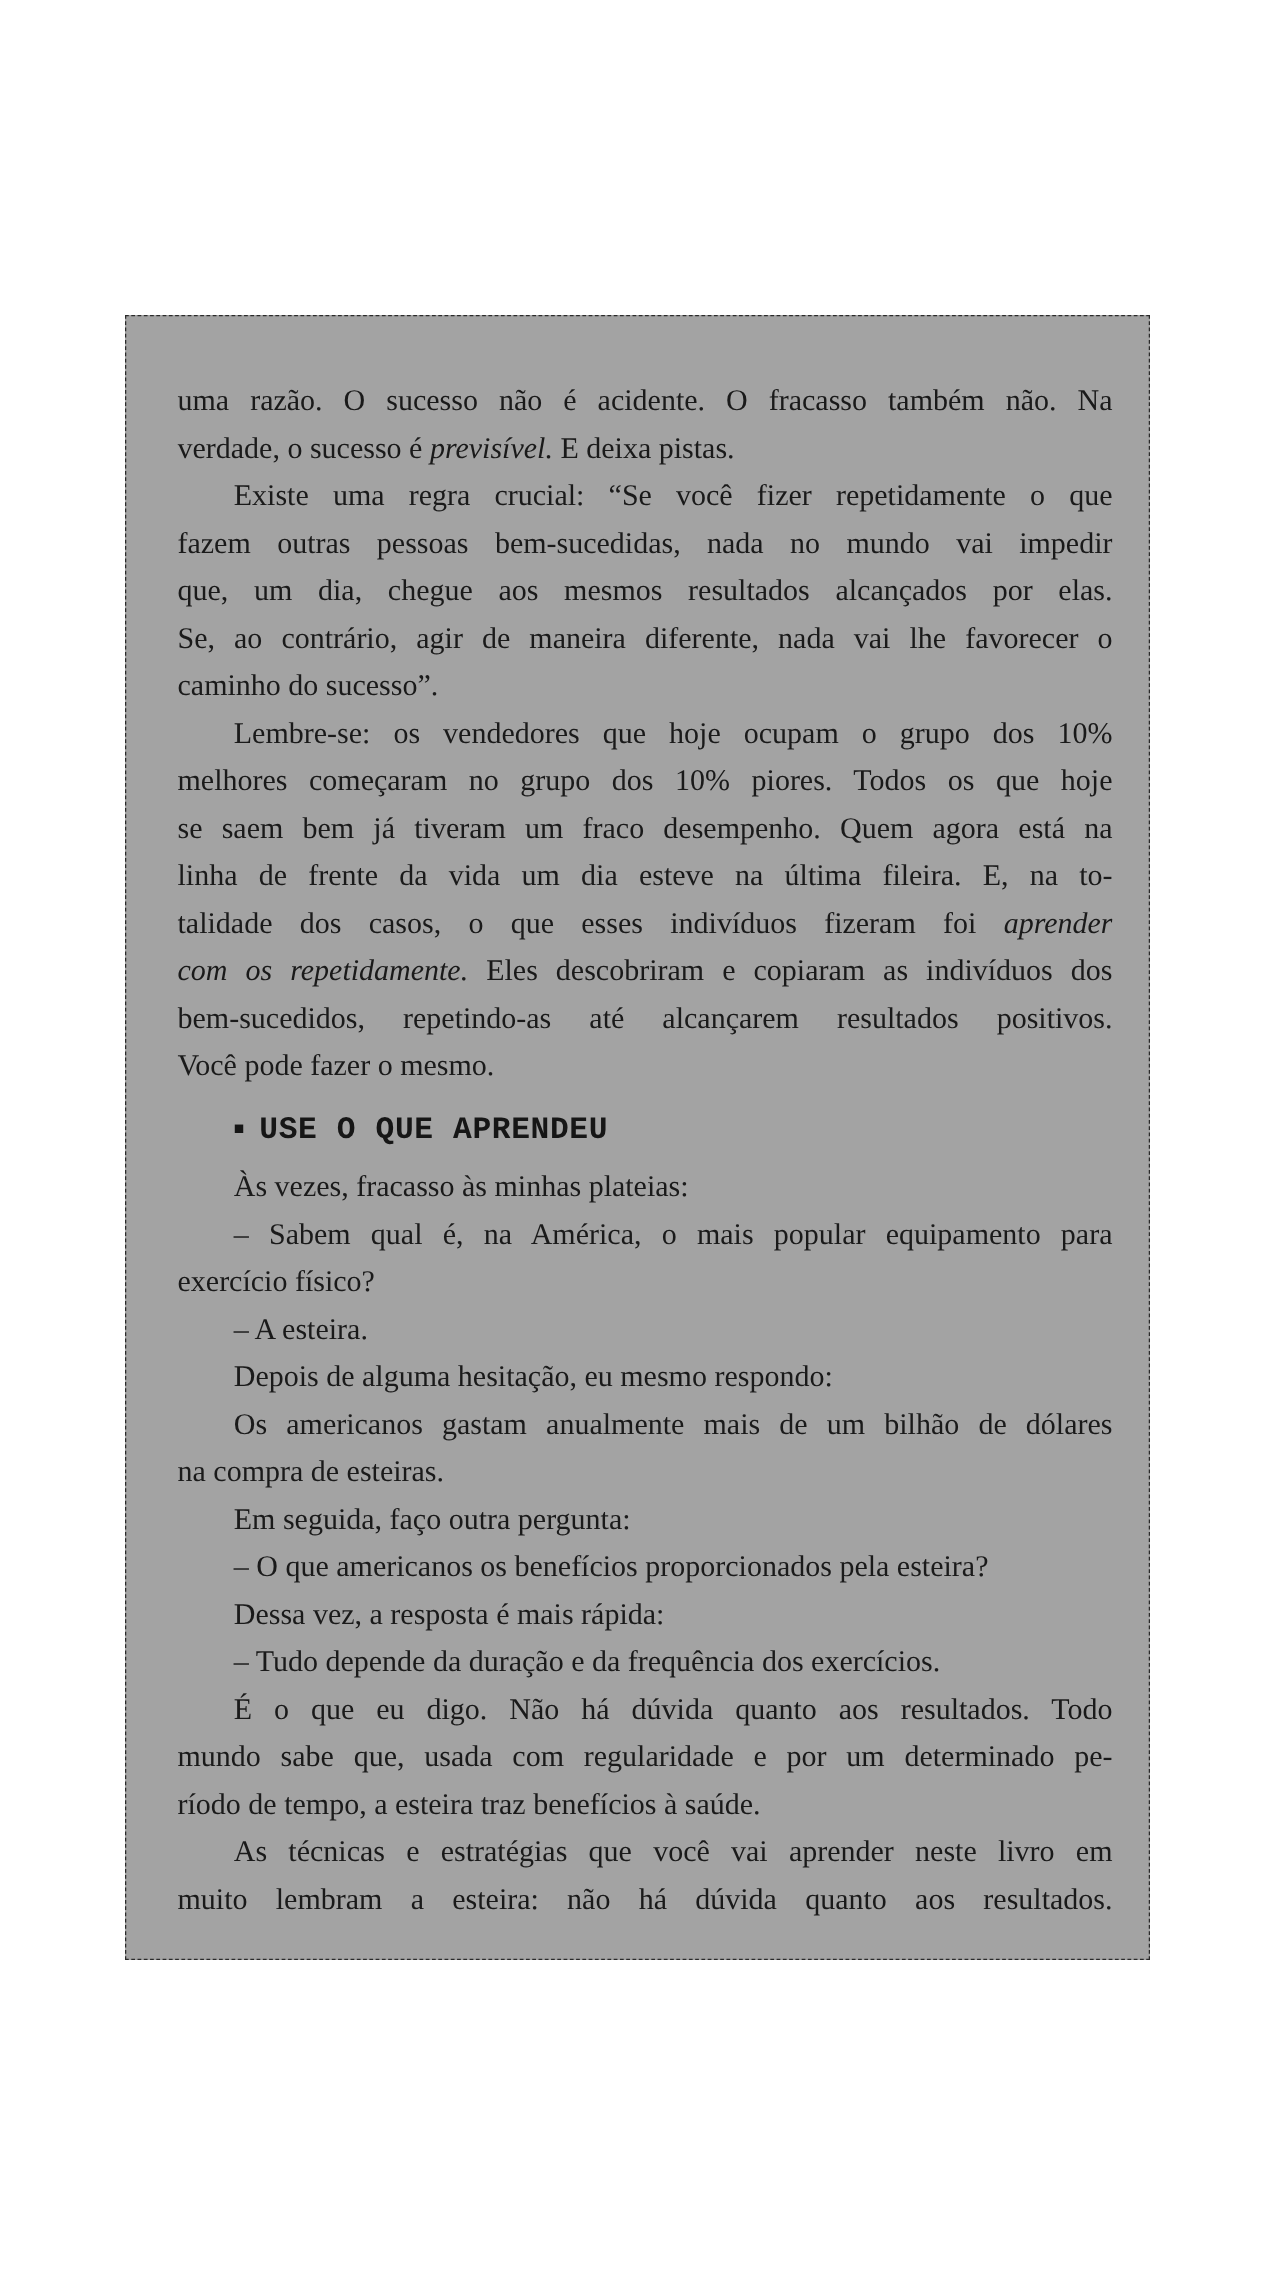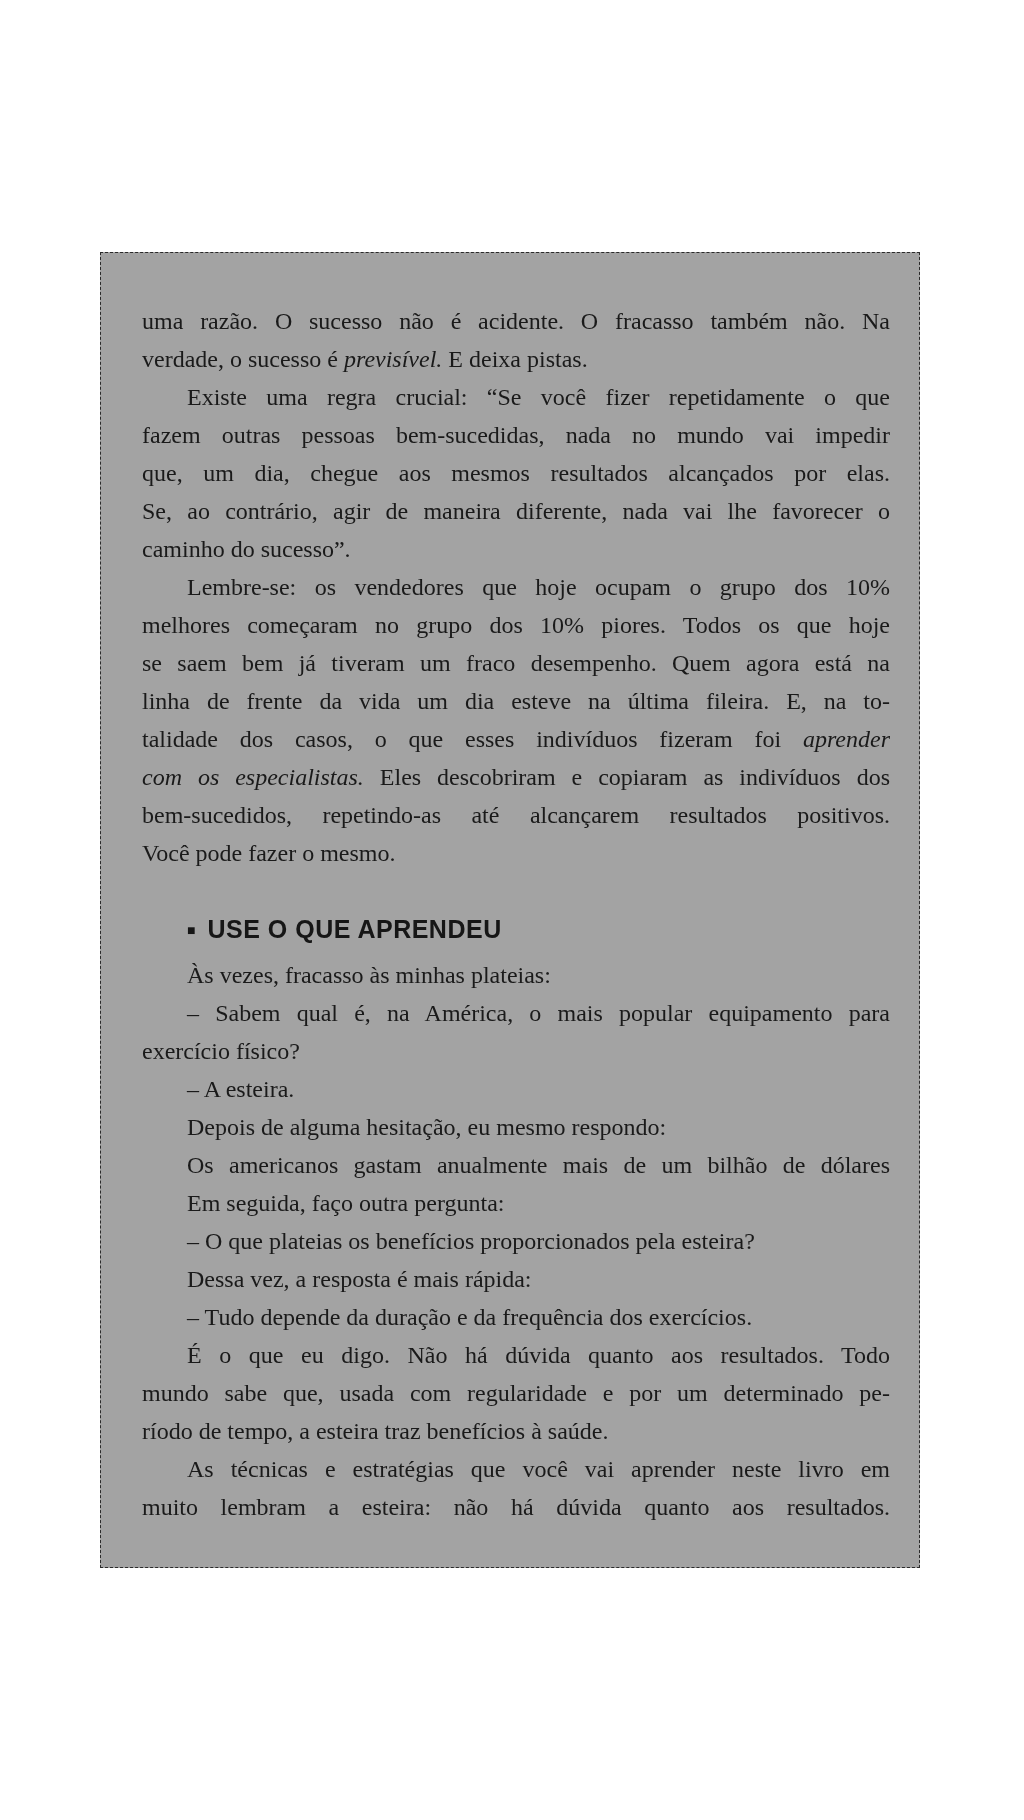--- a/index.html
+++ b/index.html
@@ -44,23 +44,23 @@
   }
   .line.ind {
     padding-left: 45px;
   }
   .line em {
     margin-top: 18px;
   }
   .heading-row {
     height: 38px;
     line-height: 38px;
-    margin: 38px 0 8px 45px;
+    margin: 13px 0 8px 45px;
     overflow: hidden;
-    font-family: Liberation Sans, sans-serif;
+    font-family: Liberation Mono, monospace;
     font-weight: bold;
     font-size: 25px;
     letter-spacing: 0.5px;
     color: #161616;
     white-space: nowrap;
   }
   .heading-row .bullet {
     font-size: 14px;
     letter-spacing: 0;
     margin-right: 12px;
@@ -77,32 +77,33 @@
       <div class="line j ind"><span>Existe uma regra crucial: “Se você fizer repetidamente o que</span></div>
       <div class="line j"><span>fazem outras pessoas bem-sucedidas, nada no mundo vai impedir</span></div>
       <div class="line j"><span>que, um dia, chegue aos mesmos resultados alcançados por elas.</span></div>
       <div class="line j"><span>Se, ao contrário, agir de maneira diferente, nada vai lhe favorecer o</span></div>
       <div class="line"><span>caminho do sucesso”.</span></div>
       <div class="line j ind"><span>Lembre-se: os vendedores que hoje ocupam o grupo dos 10%</span></div>
       <div class="line j"><span>melhores começaram no grupo dos 10% piores. Todos os que hoje</span></div>
       <div class="line j"><span>se saem bem já tiveram um fraco desempenho. Quem agora está na</span></div>
       <div class="line j"><span>linha de frente da vida um dia esteve na última fileira. E, na to-</span></div>
       <div class="line j"><span>talidade dos casos, o que esses indivíduos fizeram foi </span><em>aprender</em></div>
-      <div class="line j"><em>com os especialistas.</em><span> Eles descobriram e copiaram as indivíduos dos</span></div>
+      <div class="line j"><em>com os repetidamente.</em><span> Eles descobriram e copiaram as indivíduos dos</span></div>
       <div class="line j"><span>bem-sucedidos, repetindo-as até alcançarem resultados positivos.</span></div>
       <div class="line"><span>Você pode fazer o mesmo.</span></div>
       <div class="heading-row"><span class="bullet">■</span><span>USE O QUE APRENDEU</span></div>
       <div class="line ind"><span>Às vezes, fracasso às minhas plateias:</span></div>
       <div class="line j ind"><span>– Sabem qual é, na América, o mais popular equipamento para</span></div>
       <div class="line"><span>exercício físico?</span></div>
       <div class="line ind"><span>– A esteira.</span></div>
       <div class="line ind"><span>Depois de alguma hesitação, eu mesmo respondo:</span></div>
       <div class="line j ind"><span>Os americanos gastam anualmente mais de um bilhão de dólares</span></div>
+      <div class="line"><span>na compra de esteiras.</span></div>
       <div class="line ind"><span>Em seguida, faço outra pergunta:</span></div>
-      <div class="line ind"><span>– O que plateias os benefícios proporcionados pela esteira?</span></div>
+      <div class="line ind"><span>– O que americanos os benefícios proporcionados pela esteira?</span></div>
       <div class="line ind"><span>Dessa vez, a resposta é mais rápida:</span></div>
       <div class="line ind"><span>– Tudo depende da duração e da frequência dos exercícios.</span></div>
       <div class="line j ind"><span>É o que eu digo. Não há dúvida quanto aos resultados. Todo</span></div>
       <div class="line j"><span>mundo sabe que, usada com regularidade e por um determinado pe-</span></div>
       <div class="line"><span>ríodo de tempo, a esteira traz benefícios à saúde.</span></div>
       <div class="line j ind"><span>As técnicas e estratégias que você vai aprender neste livro em</span></div>
       <div class="line j"><span>muito lembram a esteira: não há dúvida quanto aos resultados.</span></div>
     </div>
 </div>
 

